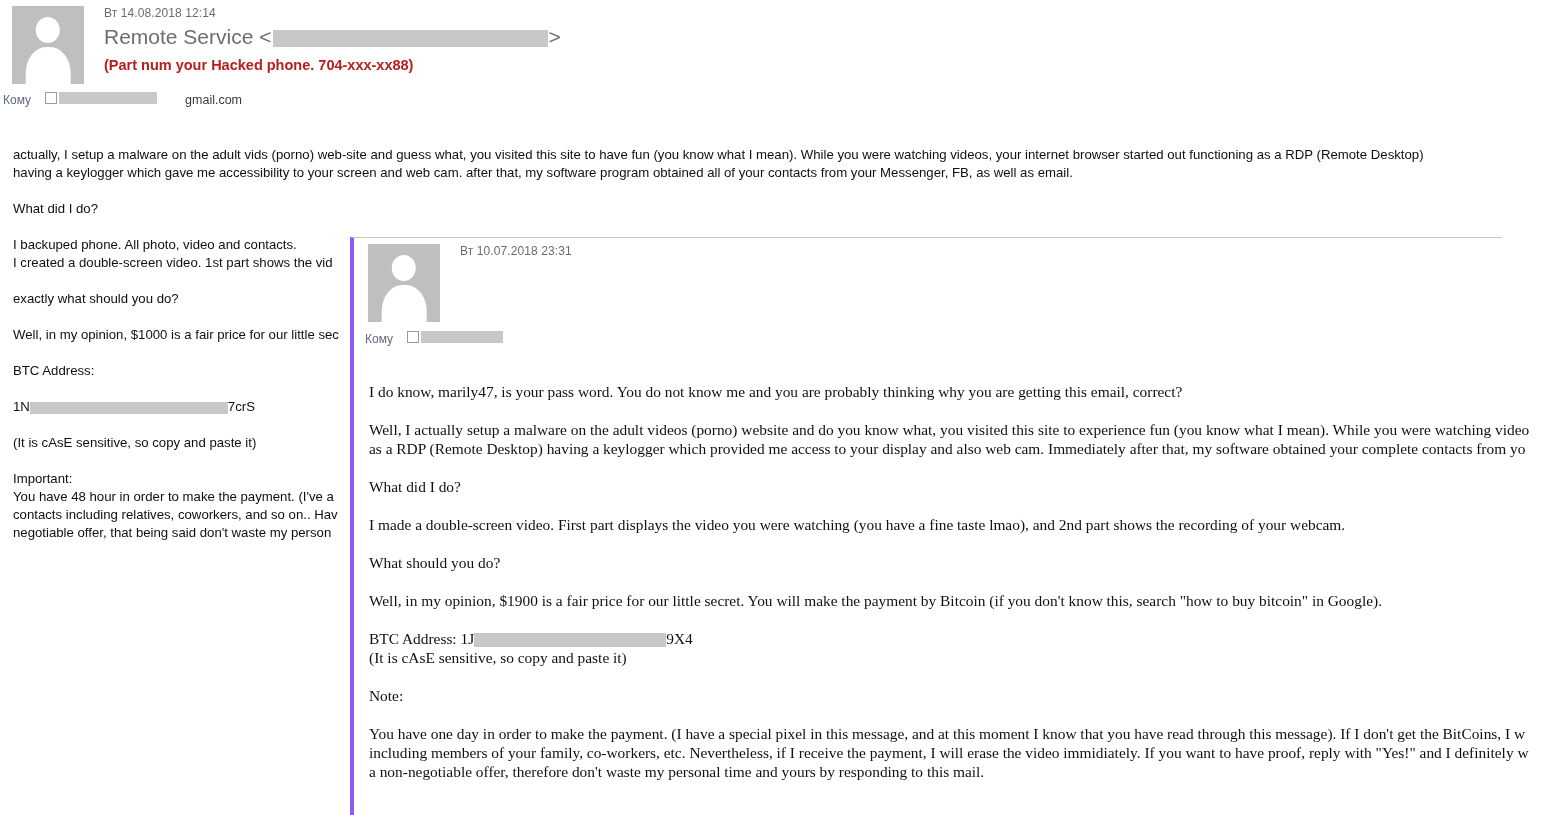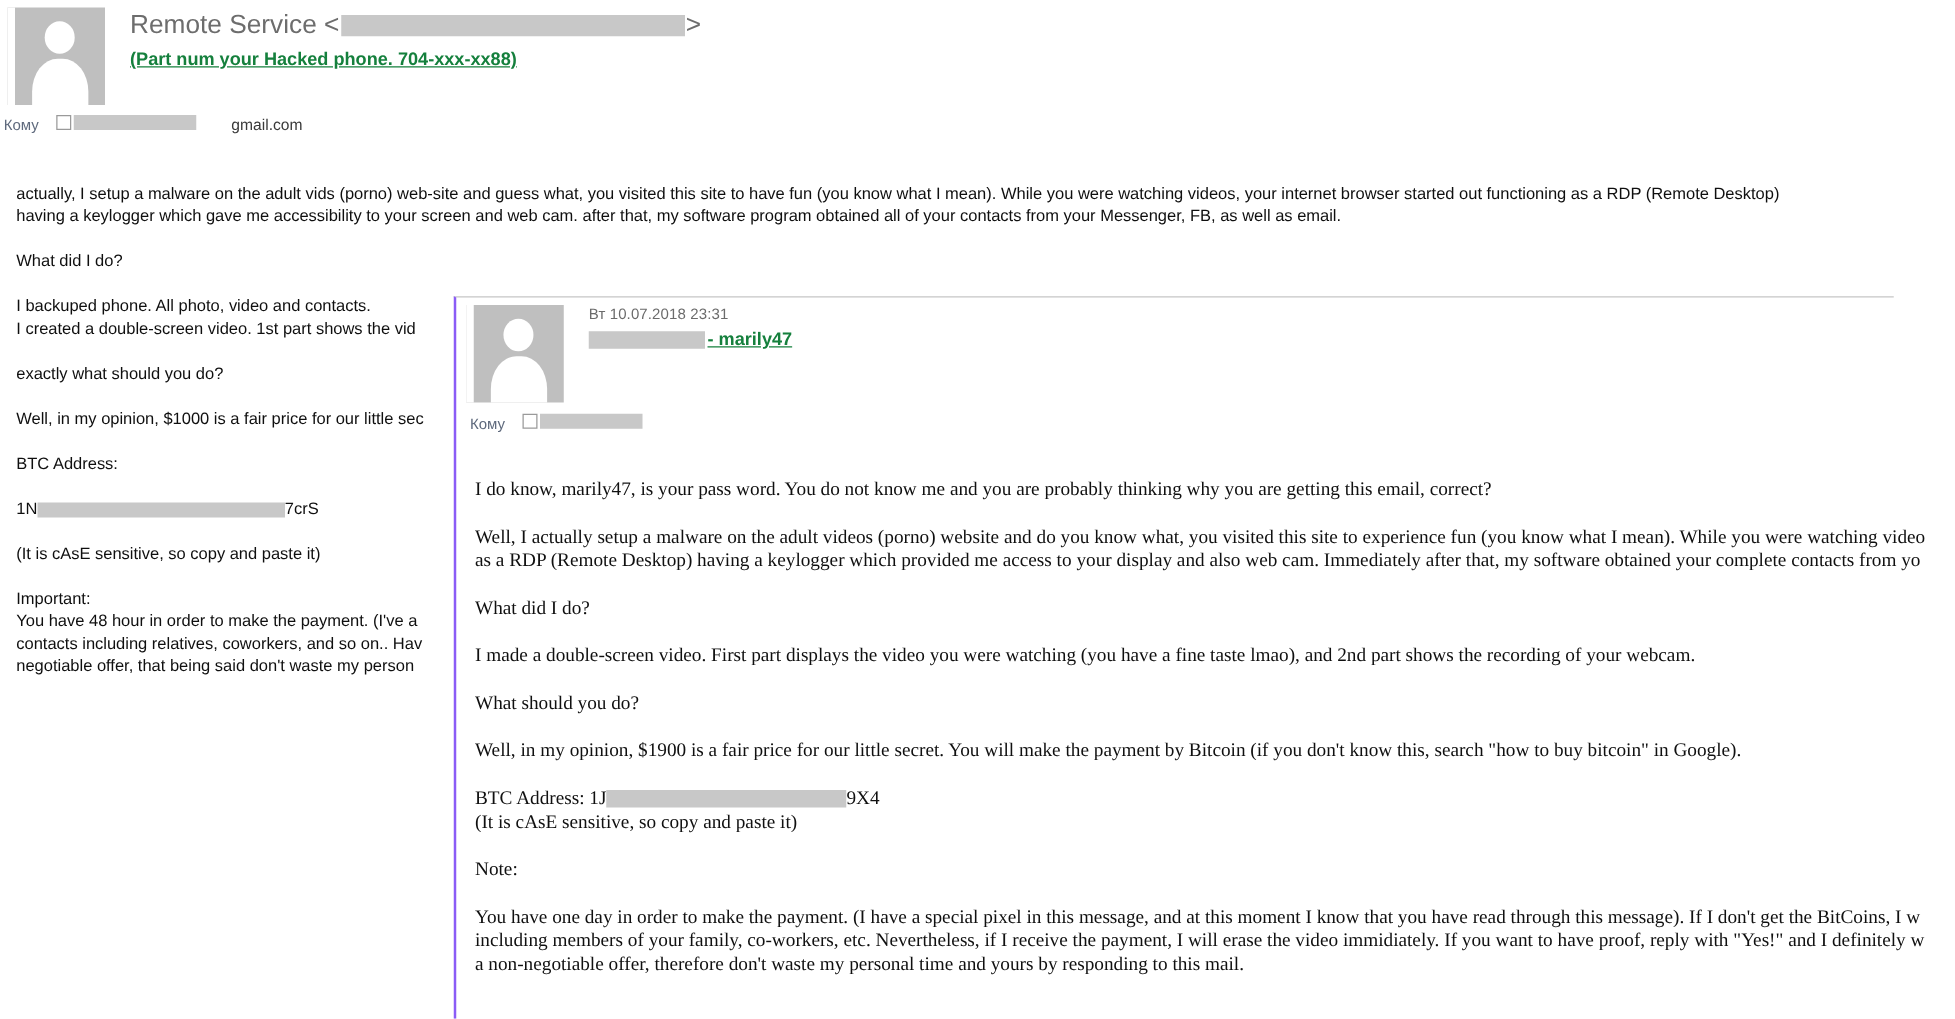--- a/index.html
+++ b/index.html
@@ -63,26 +63,26 @@
     box-sizing: border-box;
   }
   #mail-window-1 {
     left: 0;
     top: 0;
     width: 1564px;
     height: 815px;
     z-index: 1;
   }
   #mail-window-2 {
-    left: 363px;
+    left: 350px;
     top: 237px;
     width: 1152px;
     height: 578px;
     border-top: 1px solid #c6c6c6;
-    border-left: 2px solid #8b5cf6;
+    border-left: 4px solid #8b5cf6;
     z-index: 2;
   }
 
   
   .mail-header {
     display: flex;
     align-items: flex-start;
   }
   #mail-window-1 .mail-header { padding: 6px 0 0 6px; }
   #mail-window-2 .mail-header { padding: 6px 0 0 8px; }
@@ -104,25 +104,24 @@
     font-weight: 400;
   }
   .mail-from .angle { color: #6d6d6d; }
   .mail-from .redact {
     height: 17px;
     margin: 0 1px;
   }
   .mail-subject {
     font-size: 14.5px;
     font-weight: bold;
-    color: #15803d;
+    color: #b91c1c;
     line-height: 22px;
     margin-top: 3px;
     white-space: nowrap;
-    text-decoration: underline;
   }
   .mail-subject .redact {
     height: 14px;
     margin-right: 2px;
   }
   .mail-to-row {
     display: flex;
     font-size: 12px;
     color: #5f6a7d;
     line-height: 16px;
@@ -187,20 +186,21 @@
 <body>
 
 <div class="mail-window" id="mail-window-1">
 
   <div class="mail-header">
     <div class="avatar">
       <div class="head"></div>
       <div class="body"></div>
     </div>
     <div class="header-text">
+      <div class="mail-date">Вт 14.08.2018 12:14</div>
       <div class="mail-from">
         <span>Remote Service</span>
         <span class="angle">&lt;</span><span class="redact" style="width:275px"></span><span class="angle">&gt;</span>
       </div>
 
       <div class="mail-subject">(Part num your Hacked phone. 704-xxx-xx88)</div>
     </div>
   </div>
 
   <div class="mail-to-row">
@@ -230,21 +230,20 @@
 
 <div class="mail-window" id="mail-window-2">
 
   <div class="mail-header">
     <div class="avatar">
       <div class="head"></div>
       <div class="body"></div>
     </div>
     <div class="header-text">
       <div class="mail-date">Вт 10.07.2018 23:31</div>
-      <div class="mail-subject"><span class="redact" style="width:93px"></span><span>- marily47</span></div>
     </div>
   </div>
 
   <div class="mail-to-row">
     <span class="mail-to-label">Кому</span>
     <span class="to-checkbox"></span>
       <span class="redact" style="width:82px"></span>
   </div>
 
   <div class="mail-body body-serif">

